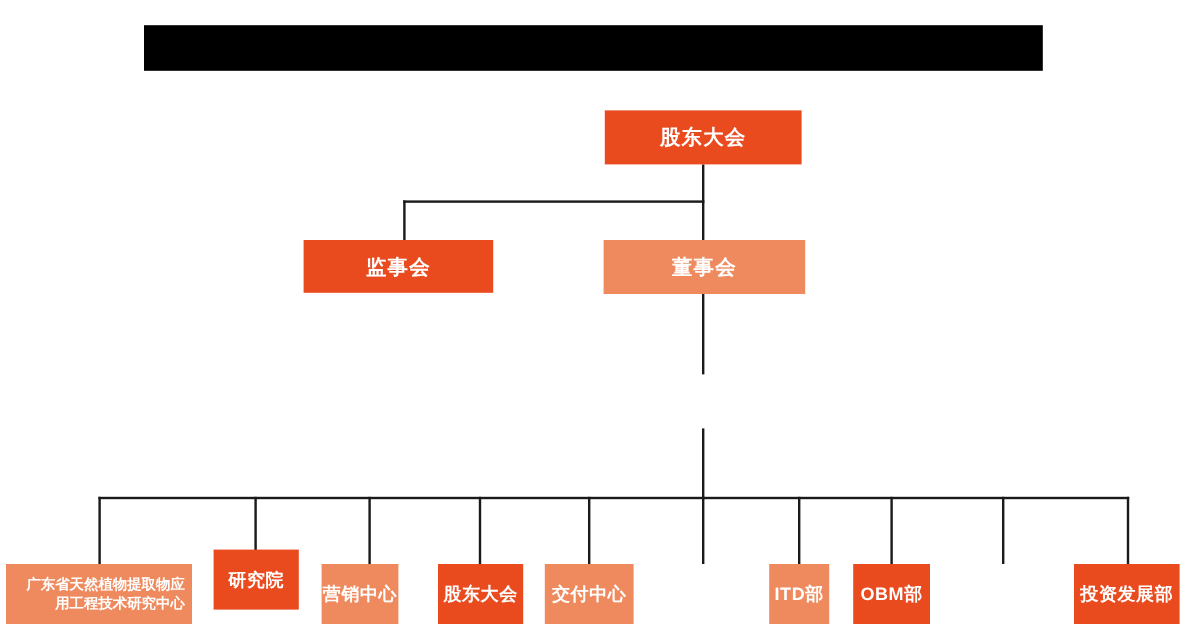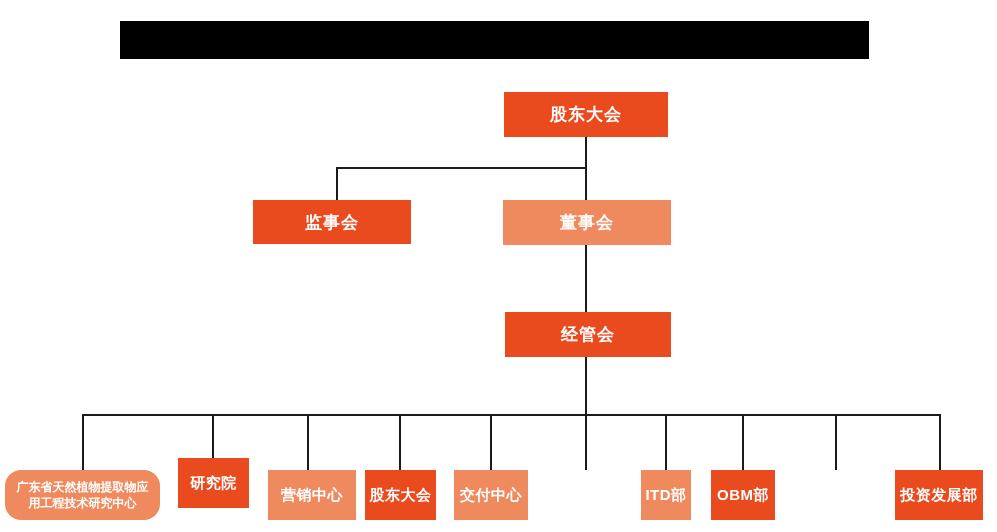--- a/index.html
+++ b/index.html
@@ -32,28 +32,27 @@
     align-items: center;
     justify-content: center;
     text-align: center;
     color: var(--node-text);
     font-weight: bold;
     font-size: 17px;
     letter-spacing: 1px;
     z-index: 2;
   }
   .dark  { background: var(--node-dark); }
-  .light { background: var(--node-light); }
+  .light { background: var(--node-light); text-align: right; }
   .dept  { font-size: 15px; letter-spacing: 0.5px; }
   .dept-long {
     font-size: 12px;
     line-height: 1.35;
     letter-spacing: 0;
     padding: 0 6px;
-    border-radius: 16px;
   }
   .line {
     position: absolute;
     background: var(--connector);
     z-index: 1;
   }
 </style>
 </head>
 <body>
 
@@ -82,31 +81,28 @@
     <span>股东大会</span>
   </div>
 
   <div class="node dark" style="left:253px;top:200px;width:158px;height:44px">
     <span>监事会</span>
   </div>
   <div class="node light" style="left:503px;top:200px;width:168px;height:45px">
     <span>董事会</span>
   </div>
 
-  <div class="node dark" style="left:505px;top:312px;width:166px;height:45px">
-    <span>经管会</span>
-  </div>
 
   <div class="node light dept dept-long" style="left:5px;top:470px;width:155px;height:50px">
     <span>广东省天然植物提取物应用工程技术研究中心</span>
   </div>
   <div class="node dark dept" style="left:178px;top:458px;width:71px;height:50px">
     <span>研究院</span>
   </div>
-  <div class="node light dept" style="left:268px;top:470px;width:88px;height:50px">
+  <div class="node light dept" style="left:268px;top:470px;width:64px;height:50px">
     <span>营销中心</span>
   </div>
   <div class="node dark dept" style="left:365px;top:470px;width:71px;height:50px">
     <span>股东大会</span>
   </div>
   <div class="node light dept" style="left:454px;top:470px;width:74px;height:50px">
     <span>交付中心</span>
   </div>
   <div class="node light dept" style="left:641px;top:470px;width:50px;height:50px">
     <span>ITD部</span>

